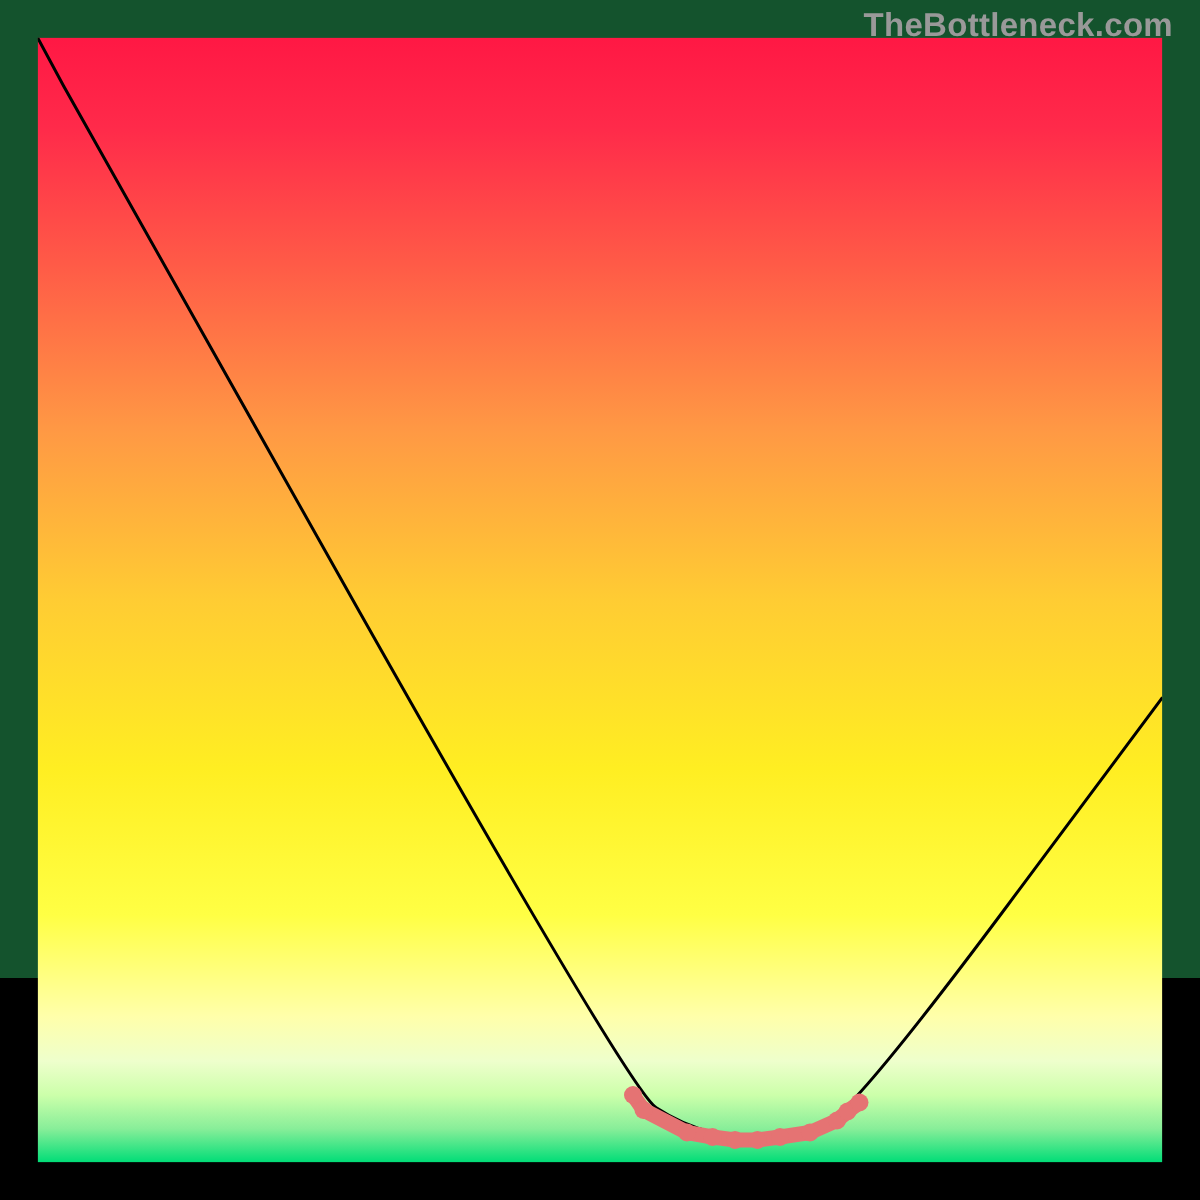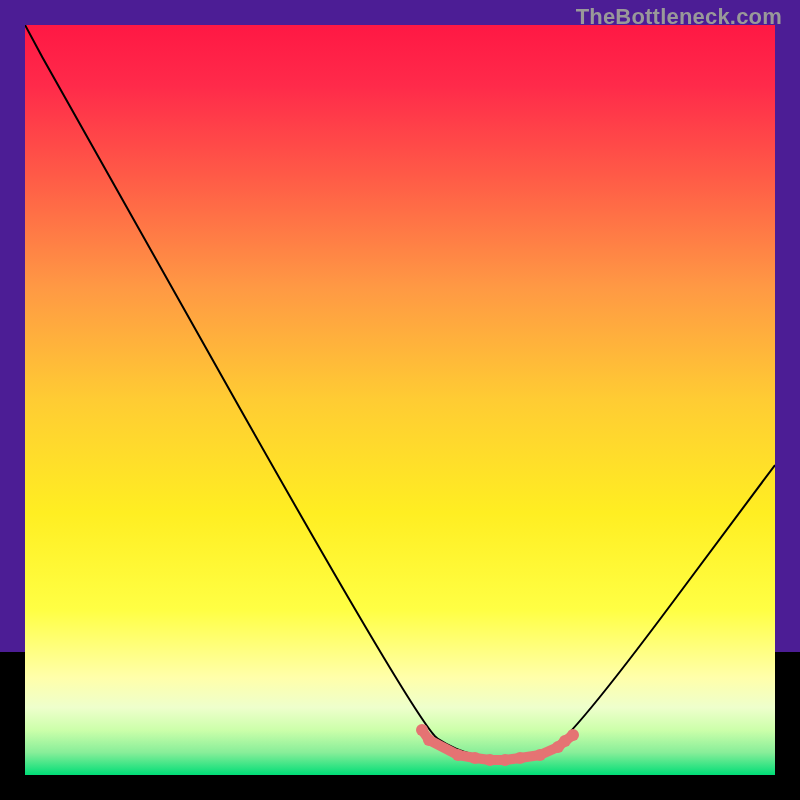--- a/index.html
+++ b/index.html
@@ -8,21 +8,21 @@
     background: #000;
     width: 800px;
     height: 800px;
     overflow: hidden;
     font-family: Arial, Helvetica, sans-serif;
   }
   .chart-container {
     position: relative;
     width: 800px;
     height: 652px;
-    background: #4c1d95;
+    background: #14532d;
   }
   .watermark {
     position: absolute;
     top: 4px;
     right: 18px;
     color: #999999;
     font-size: 22px;
     font-weight: bold;
     z-index: 10;
     letter-spacing: 0.2px;

